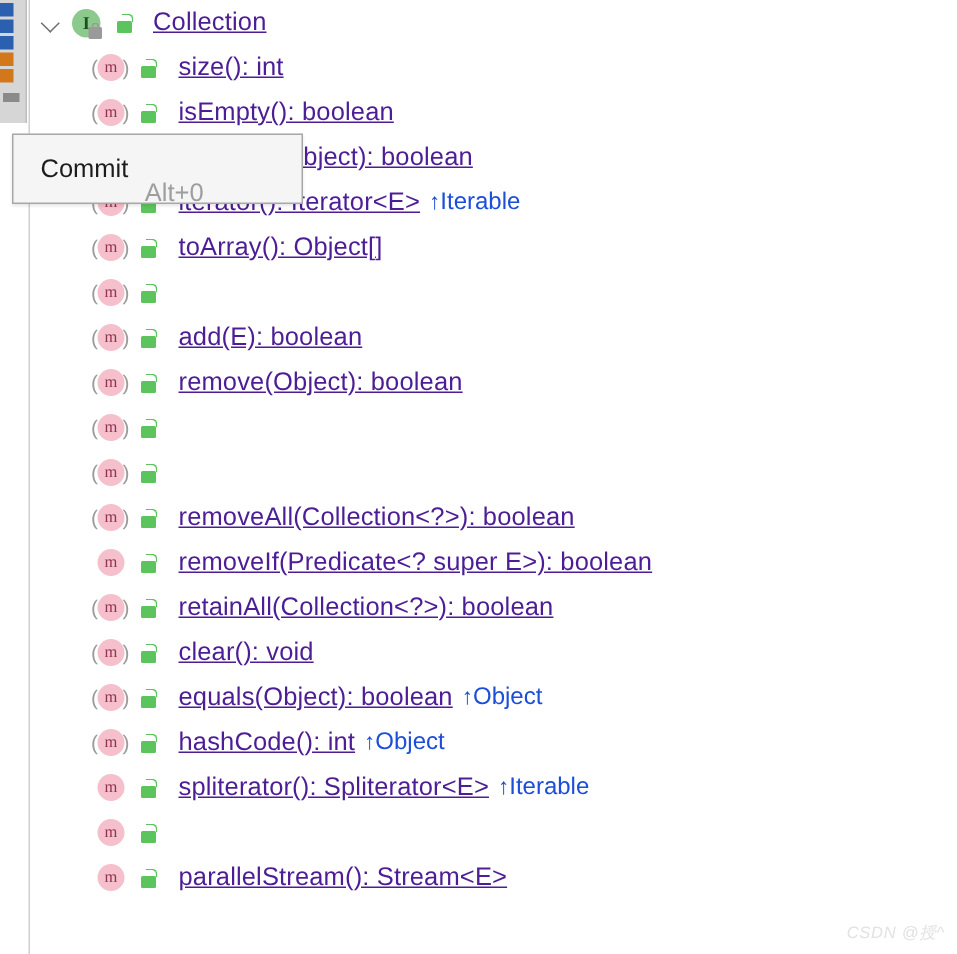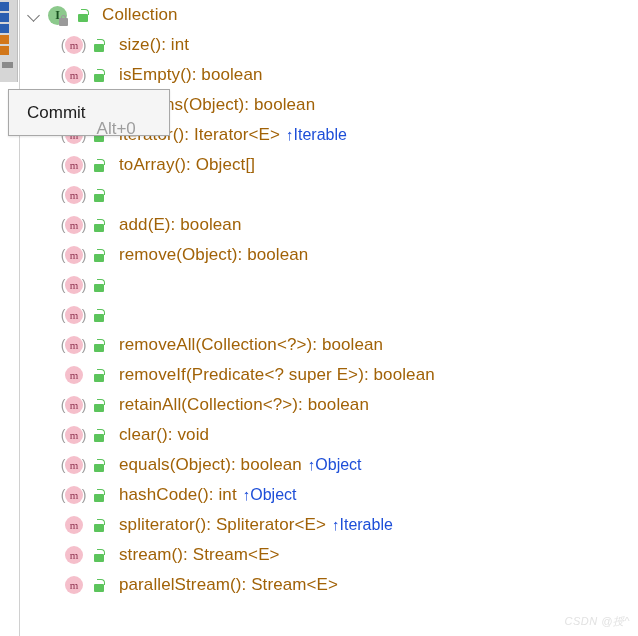--- a/index.html
+++ b/index.html
@@ -198,41 +198,42 @@
     border: 1.8px solid #5cc45c;
     border-bottom: none;
     border-left: none;
     border-radius: 0 4px 0 0;
     box-sizing: border-box;
   }
 
   .label {
     margin-left: 13px;
     font-size: 17px;
-    color: #a16207;
+    color: #4c1d95;
     letter-spacing: 0.1px;
+    text-decoration: underline;
   }
   .row.header .label {
     margin-left: 12px;
   }
   .sup {
     color: #1d4ed8;
     font-size: 16px;
     margin-left: 6px;
   }
   .sup .arrow {
     font-size: 15px;
   }
 
   
   #tooltip {
     position: absolute;
     left: 8px;
     top: 89px;
-    width: 162px;
+    width: 194px;
     height: 47px;
     background: #f5f5f5;
     border: 1px solid #a8a8a8;
     box-sizing: border-box;
     display: flex;
     align-items: center;
     box-shadow: 0 1px 2px rgba(0,0,0,0.10);
     z-index: 40;
   }
   #tooltip .tip-text {
@@ -510,21 +511,20 @@
       </div>
       <div class="row">
         <span class="m-badge">
           <span class="disc"></span>
           <span class="glyph">m</span>
         </span>
         <span class="lock">
           <span class="shackle"></span>
           <span class="body"></span>
         </span>
-        <span class="label">stream(): Stream&lt;E&gt;</span>
       </div>
       <div class="row">
         <span class="m-badge">
           <span class="disc"></span>
           <span class="glyph">m</span>
         </span>
         <span class="lock">
           <span class="shackle"></span>
           <span class="body"></span>
         </span>

